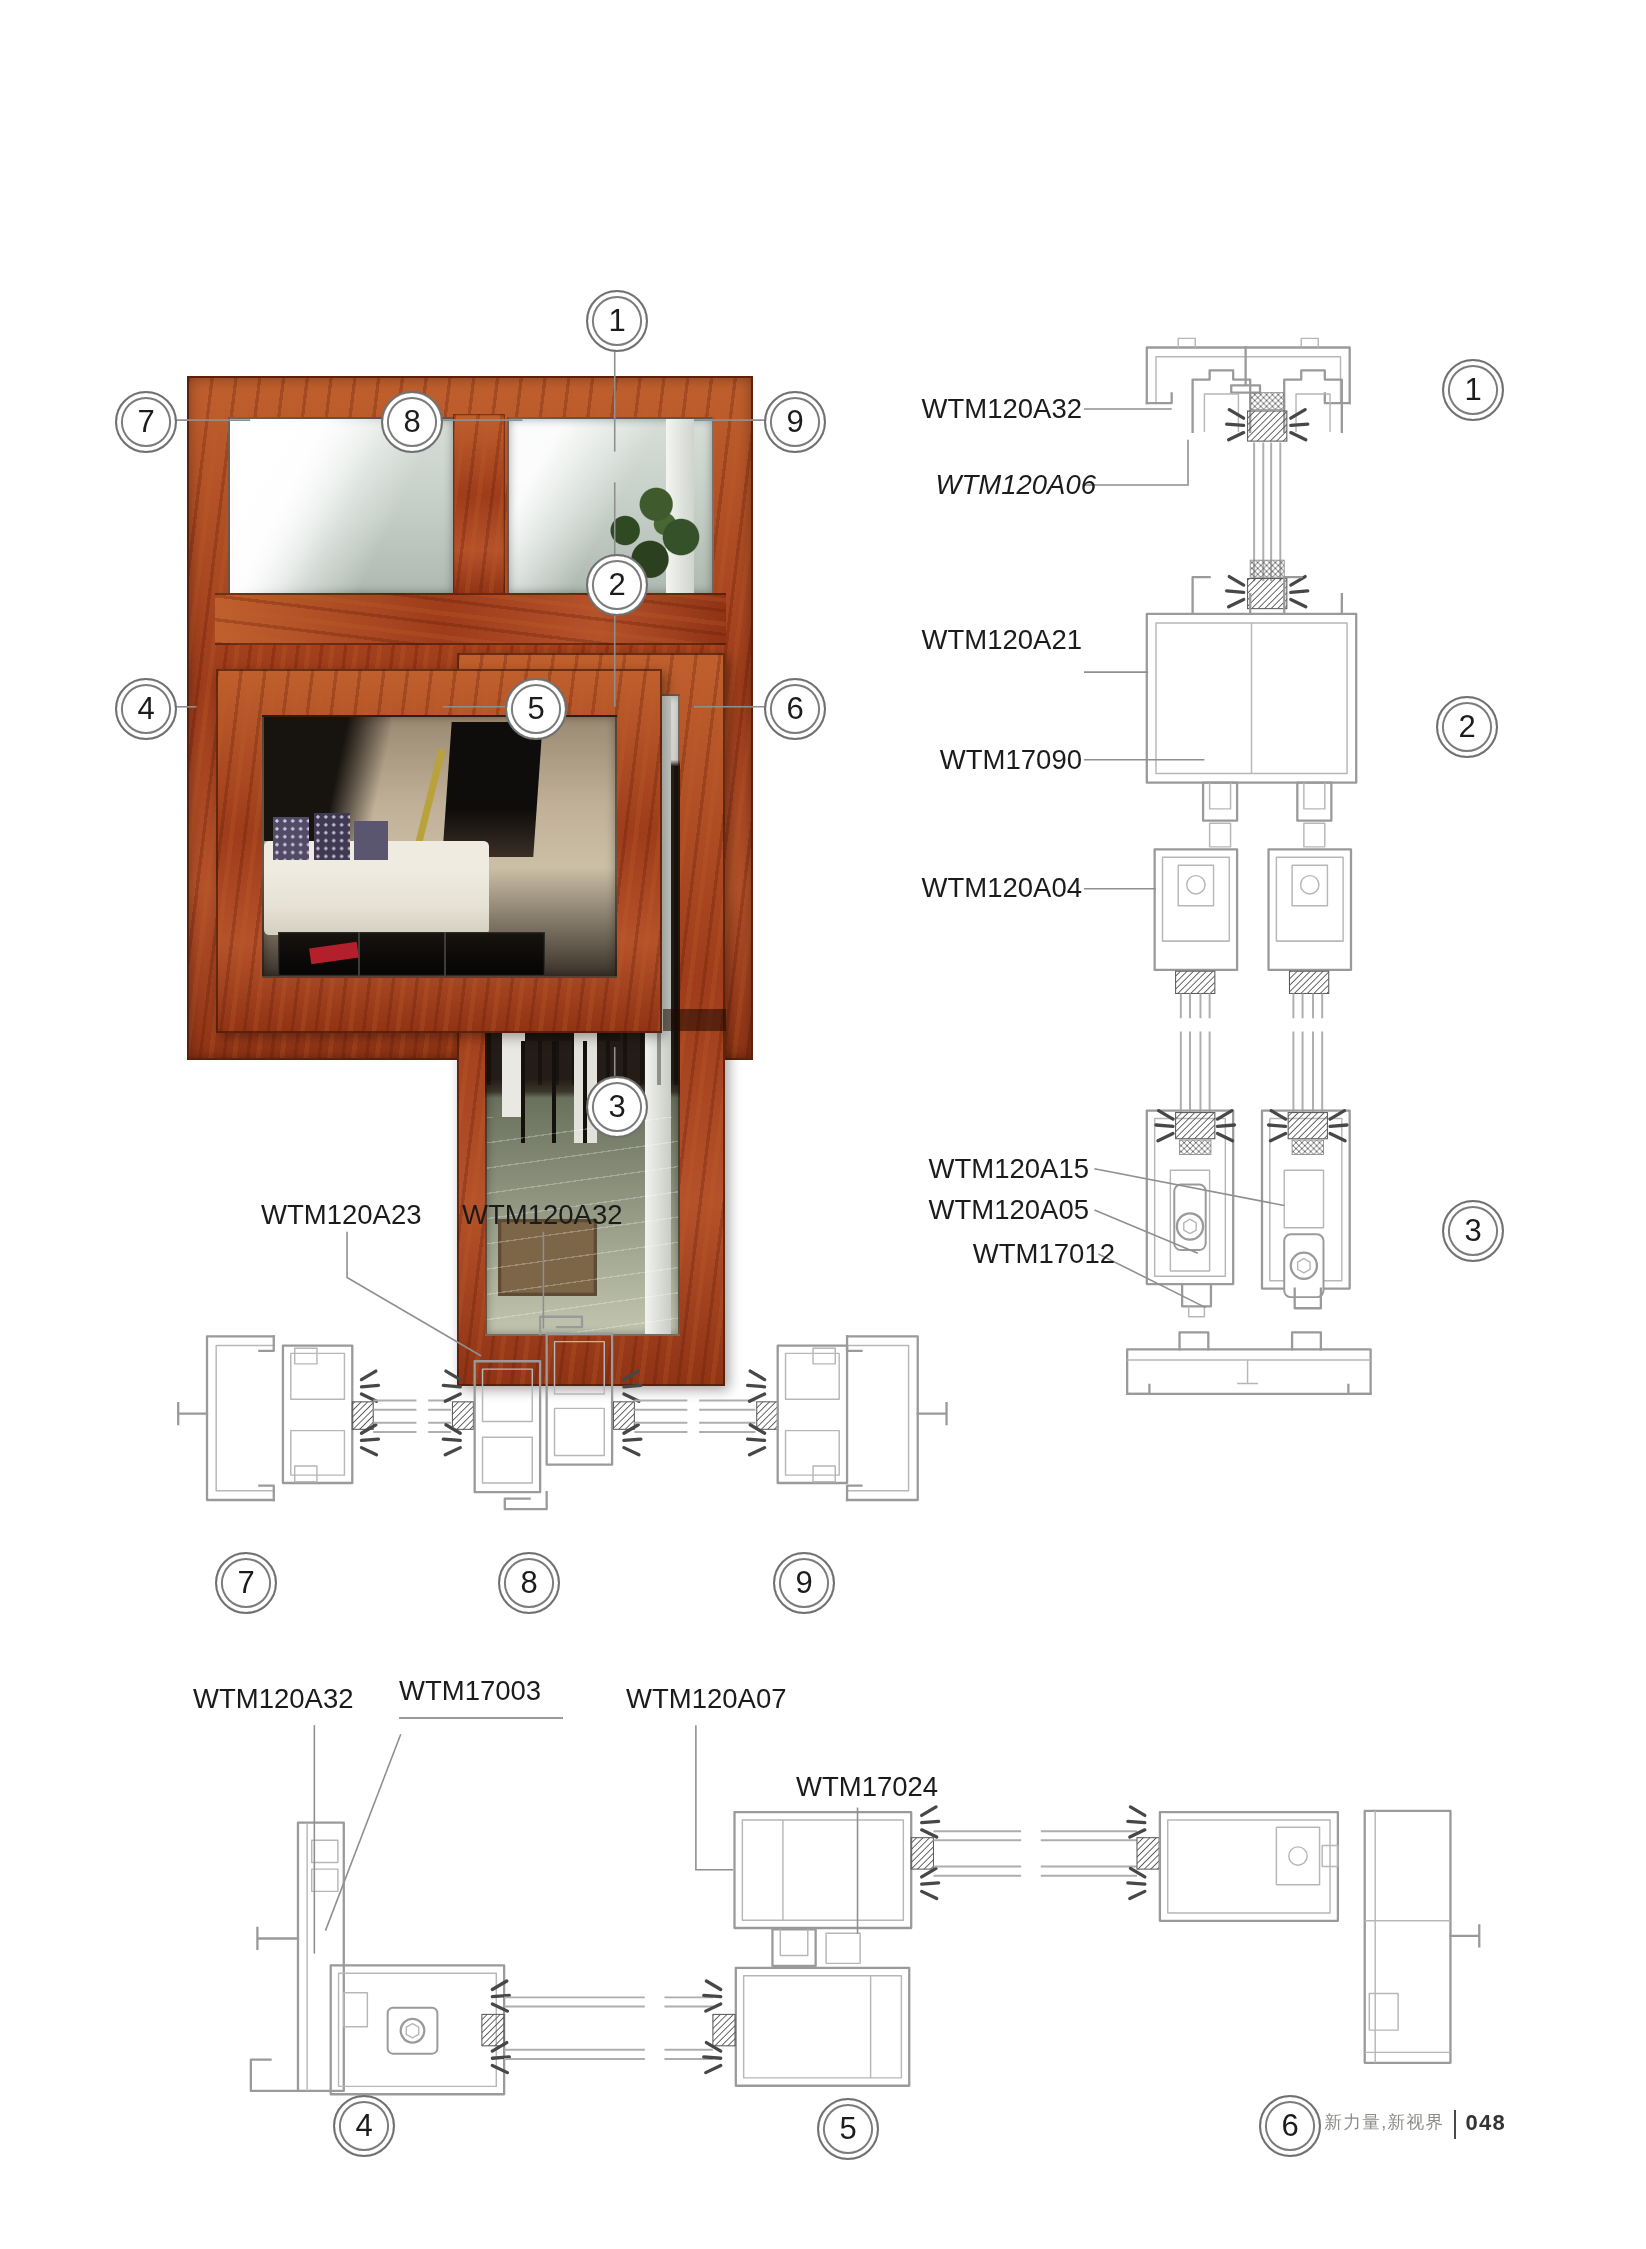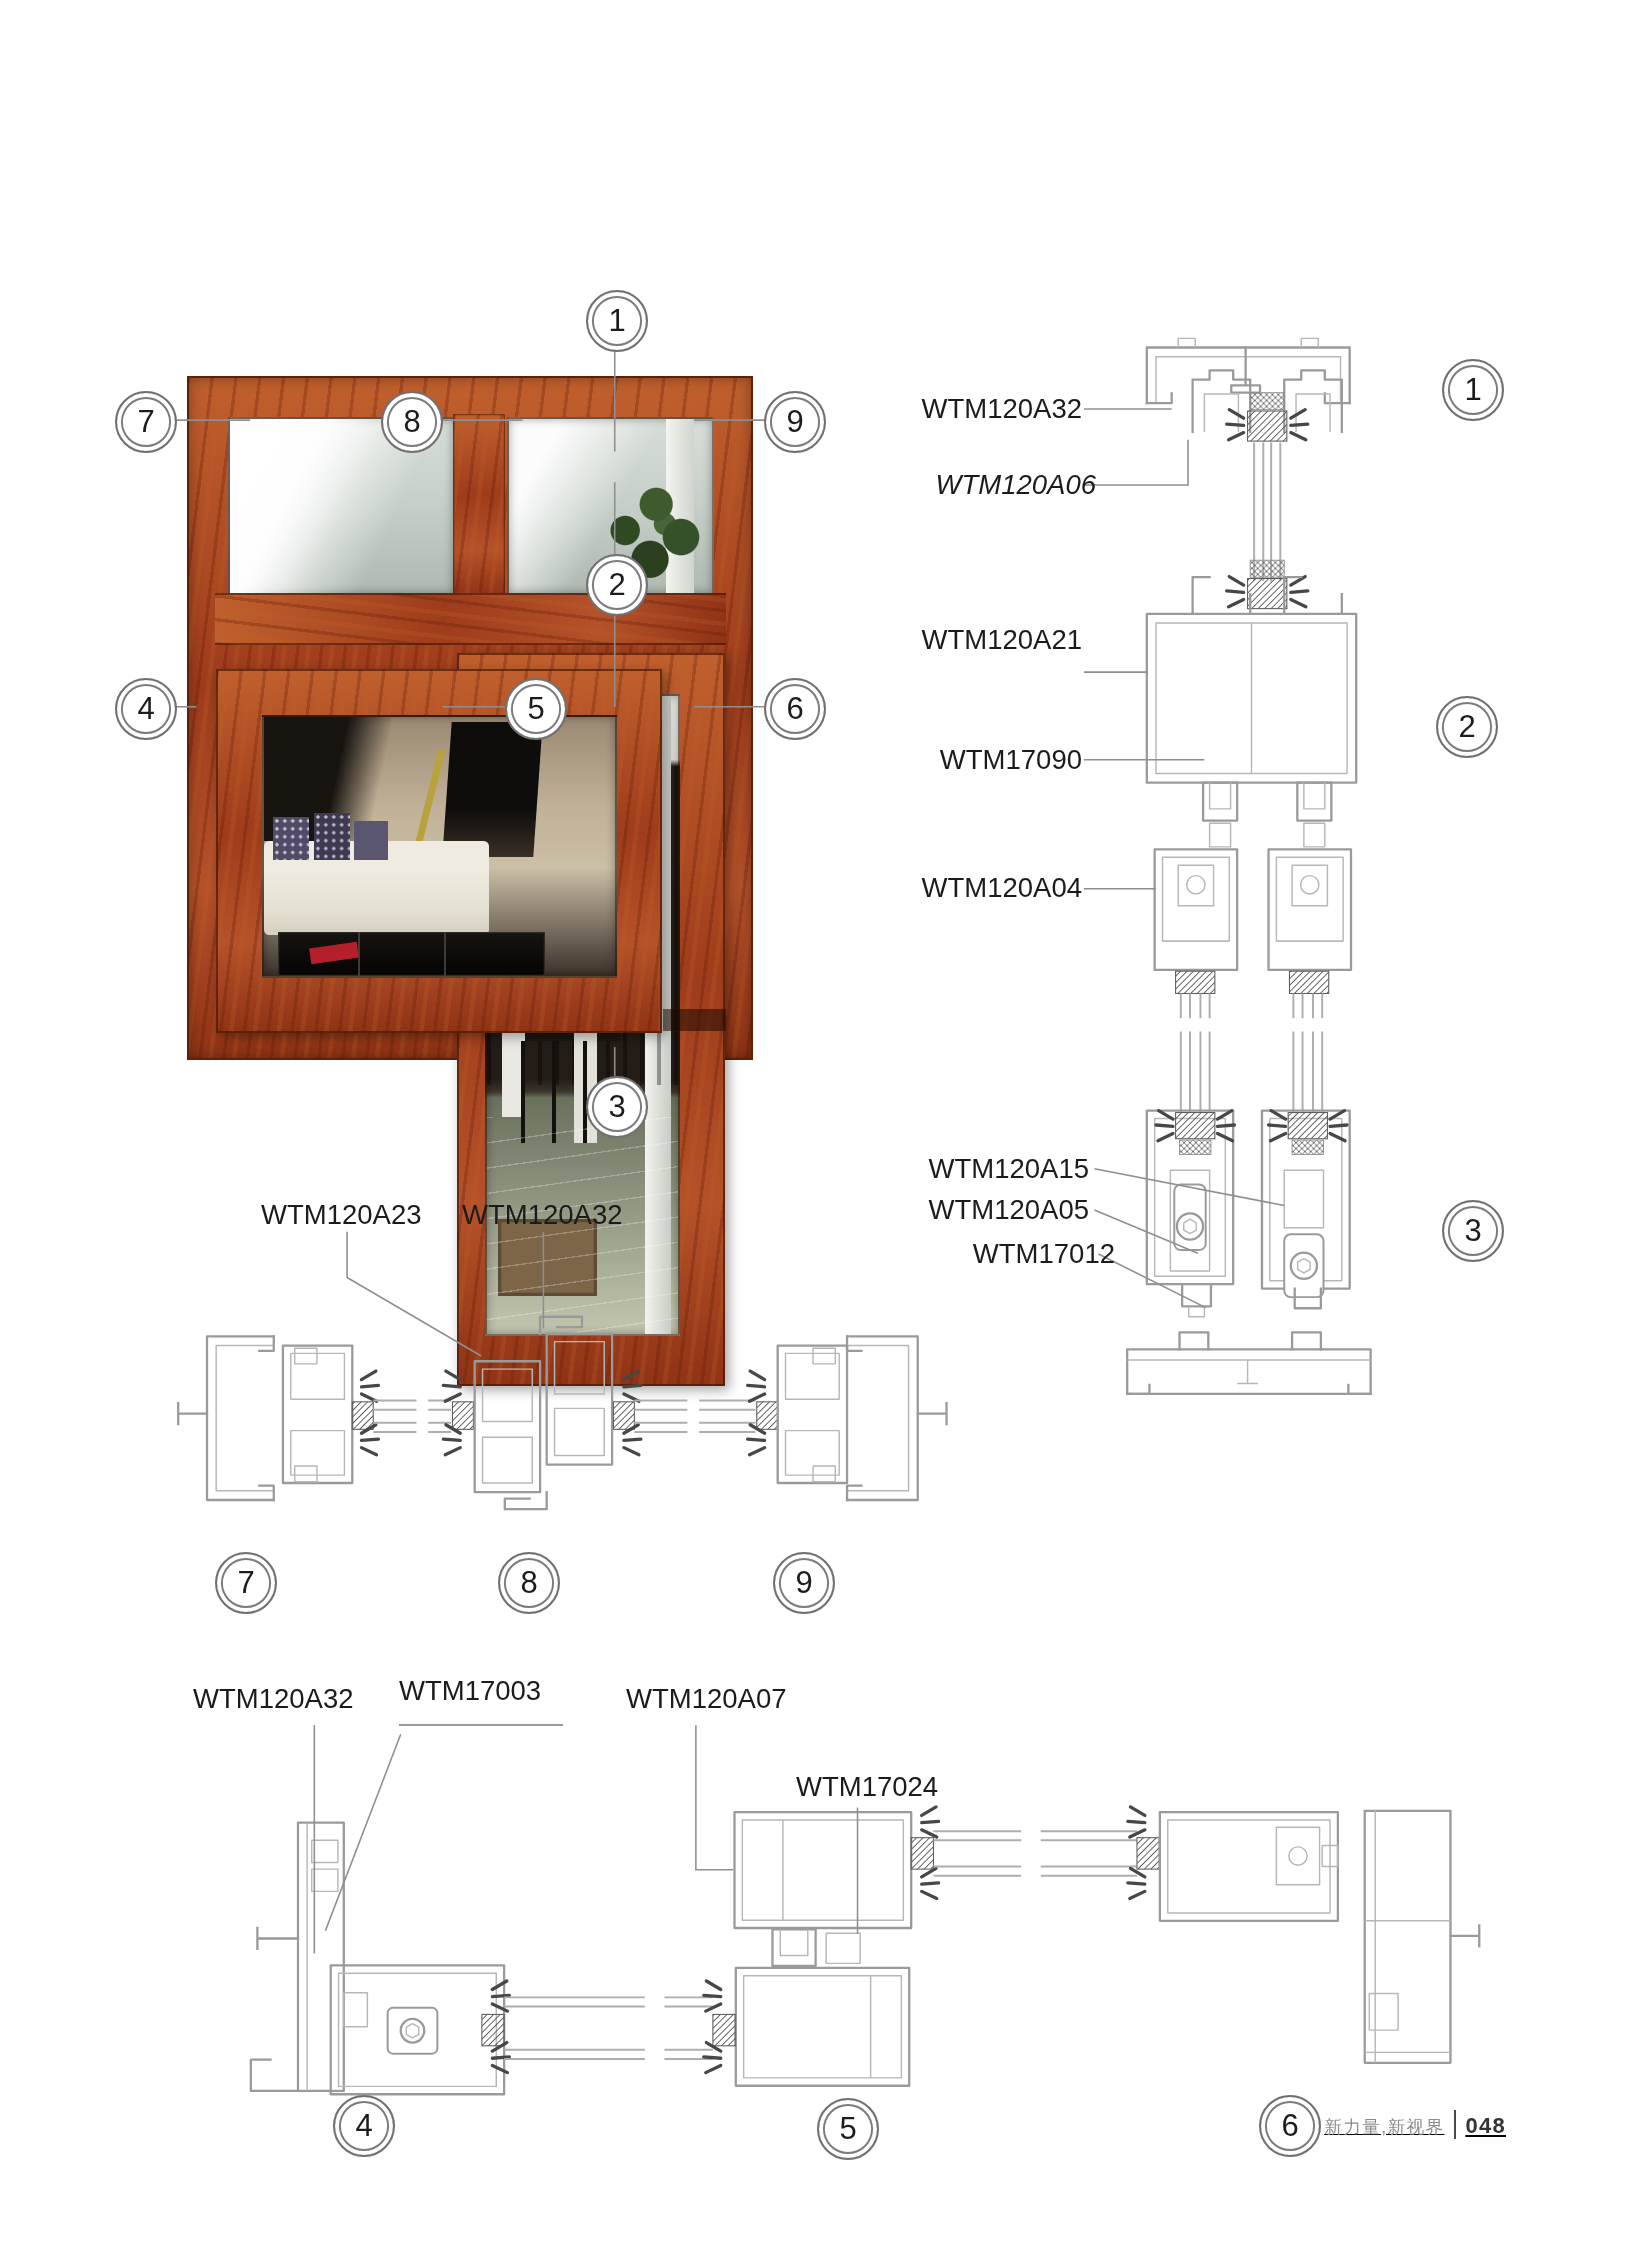--- a/index.html
+++ b/index.html
@@ -17,21 +17,21 @@
   .sp{fill:none;stroke:#474747;stroke-width:5;stroke-linecap:round;}
   .ld{fill:none;stroke:#8f8f8f;stroke-width:2.4;}
   
   .callout{position:absolute;z-index:8;width:58px;height:58px;border-radius:50%;
     background:#fff;border:2px solid #707070;
     box-shadow:inset 0 0 0 3.9px #fff, inset 0 0 0 5.9px #7c7c7c;
     display:flex;align-items:center;justify-content:center;
     font-size:31px;color:#1c1c1c;}
   
   .plabel{position:absolute;z-index:8;font-size:27.5px;color:#1b1b1b;letter-spacing:0px;white-space:nowrap;}
-  .plabel.u{border-bottom:2px solid #9a9a9a;padding-bottom:17px;padding-right:22px;}
+  .plabel.u{border-bottom:2px solid #9a9a9a;padding-bottom:10px;padding-right:22px;}
   
   .photo{position:absolute;left:187px;top:376px;width:566px;height:684px;z-index:2;
     background:
       repeating-linear-gradient(96deg, rgba(96,26,6,.30) 0 3.3px, rgba(0,0,0,0) 3.3px 10.5px, rgba(170,80,30,.22) 10.5px 15.7px, rgba(0,0,0,0) 15.7px 25px),
       linear-gradient(180deg,#c2612f,#a84категория3f1d 45%,#b5522a 70%,#8f3315);
     background-color:#a8451d;
     box-shadow:inset 0 0 0 2px #5e2008, inset 0 0 14.4px rgba(0,0,0,.45);}
   .wood{background:
       repeating-linear-gradient(7deg, rgba(96,26,6,.28) 0 3.3px, rgba(0,0,0,0) 3.3px 9.8px, rgba(190,95,40,.25) 9.8px 14.4px, rgba(0,0,0,0) 14.4px 23.6px),
       linear-gradient(90deg,#c0602e,#9e3c1b 45%,#b5522a 75%,#8f3315);}
@@ -40,21 +40,21 @@
       linear-gradient(180deg,#c0602e,#9e3c1b 45%,#b5522a 75%,#8f3315);}
   .pane{position:absolute;border:2px solid rgba(42,16,4,.6);box-shadow:inset 0 0 9.2px rgba(0,0,0,.35);overflow:hidden;}
   .glass-top{background:
       linear-gradient(118deg, rgba(255,255,255,.92) 18%, rgba(255,255,255,0) 52%),
       linear-gradient(180deg,#d7ded8 0%,#c3cdc6 55%,#aeb9b1 100%);}
   .sash{position:absolute;box-shadow:inset 0 0 0 2px rgba(70,24,6,.7), 3.9px 3.9px 11.8px rgba(0,0,0,.35);}
   .scene-living{background:linear-gradient(180deg,#9b8a73 0%,#c0b097 34%,#cbbfa6 58%,#3a3129 100%);}
   .scene-dining{background:linear-gradient(180deg,#efeeea 0%,#e8e6e0 10%,#2b211a 11%,#241c16 60%,#3b352a 62%,#69705c 63%,#c2c6af 100%);}
   .s-el{position:absolute;}
   
-  .footer{position:absolute;z-index:8;right:141px;top:2110px;display:flex;align-items:flex-end;gap:9.2px;text-decoration:underline;}
+  .footer{position:absolute;z-index:8;right:141px;top:2110px;display:flex;align-items:flex-start;gap:9.2px;}
   .footer .slogan{font-size:17.7px;color:#8e8c8a;letter-spacing:1.3px;}
   .footer .bar{width:2.6px;height:29px;background:#4a4a4a;}
   .footer .num{font-size:22px;font-weight:bold;color:#343434;letter-spacing:1.3px;}
 </style>
 </head>
 <body>
 
 <div class="page">
 
   <div class="photo woodv">

